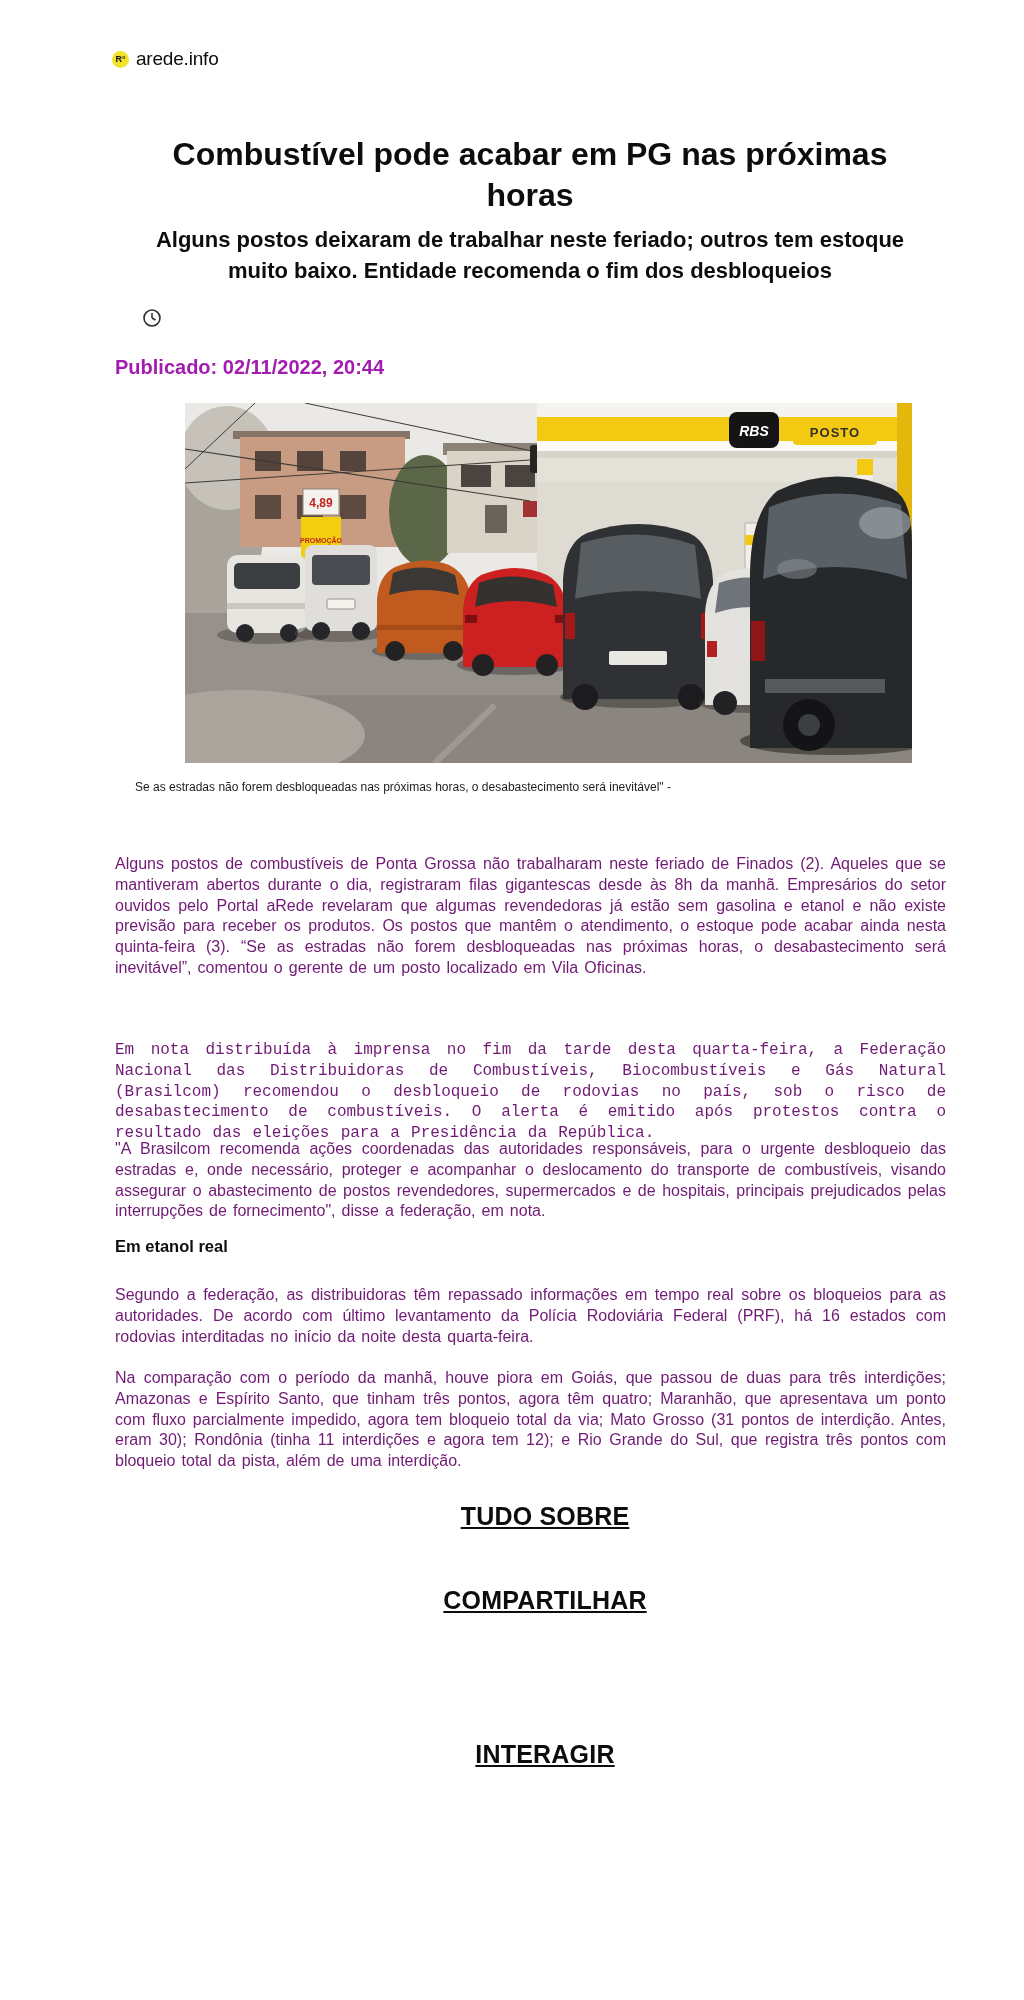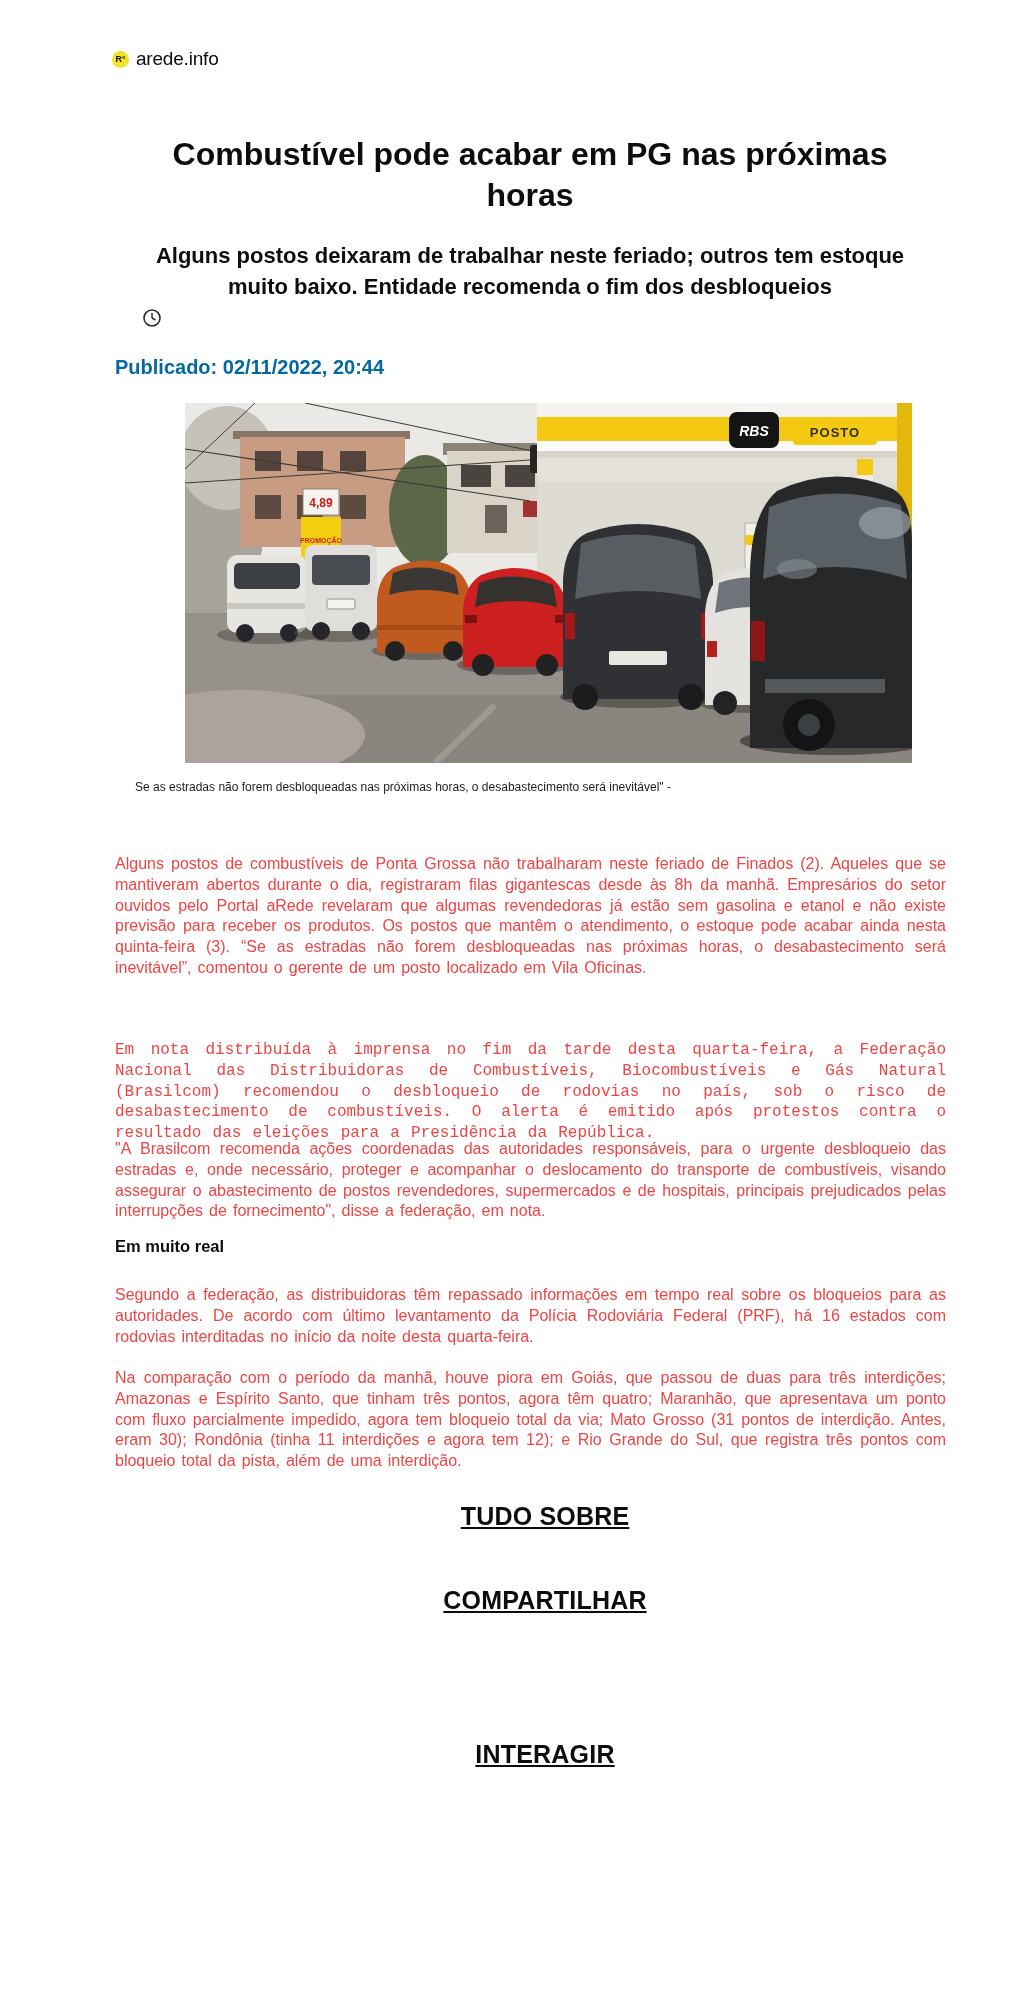--- a/index.html
+++ b/index.html
@@ -16,34 +16,34 @@
     color:#111; font-size:9px; font-weight:bold; display:flex;
     align-items:center; justify-content:center; line-height:1;
   }
   .brand-name { font-size:19px; font-weight:400; color:#0c0c0c; letter-spacing:-0.2px; }
 
   .title {
     left:152px; top:98px; width:756px; text-align:center;
     font-size:32px; font-weight:700; line-height:41px; color:#0d0d0d;margin-top:36px;
   }
   .subtitle {
-    left:152px; top:240px; width:756px; text-align:center;
+    left:152px; top:224px; width:756px; text-align:center;
     font-size:22px; font-weight:700; line-height:31px; color:#0d0d0d;
   }
   .clock { left:142px; top:308px; width:20px; height:20px; }
-  .published { left:115px; top:356px; font-size:20px; font-weight:700; color:#0369a1; }
+  .published { left:115px; top:356px; font-size:20px; font-weight:700; color:#a21caf; }
 
   .photo { left:185px; top:403px; width:727px; height:360px; overflow:hidden; background:#e9e8e4; }
   .photo svg { display:block; width:100%; height:100%; }
 
   .caption { left:135px; top:780px; width:800px; font-size:12px; color:#1c1c1c; }
 
   .para {
     left:115px; width:831px; text-align:justify;
-    font-size:16px; line-height:20.8px; color:#ef4444; word-spacing:1.6px;
+    font-size:16px; line-height:20.8px; color:#701a75; word-spacing:1.6px;
   }
   .p1 { top:854px; } .p2 { top:1040px;font-family:Liberation Mono, monospace; } .p3 { top:1139px; }
   .body-heading { left:115px; top:1237px; font-size:16.5px; font-weight:700; color:#0d0d0d; }
   .p4 { top:1285px; } .p5 { top:1368px; }
 
   .section-h {
     left:115px; width:860px; text-align:center;
     font-size:25px; font-weight:700; color:#0d0d0d; letter-spacing:0.2px;text-decoration:underline;
   }
   .s1 { top:1502px; } .s2 { top:1586px; } .s3 { top:1740px; }
@@ -189,19 +189,19 @@
     <circle cx="624" cy="322" r="26" fill="#141416"></circle>
     <circle cx="624" cy="322" r="11" fill="#3c3f42"></circle>
   </svg>
 </div>
 
 <div class="abs caption">Se as estradas não forem desbloqueadas nas próximas horas, o desabastecimento será inevitável" -</div>
 
 <p class="abs para p1">Alguns postos de combustíveis de Ponta Grossa não trabalharam neste feriado de Finados (2). Aqueles que se mantiveram abertos durante o dia, registraram filas gigantescas desde às 8h da manhã. Empresários do setor ouvidos pelo Portal aRede revelaram que algumas revendedoras já estão sem gasolina e etanol e não existe previsão para receber os produtos. Os postos que mantêm o atendimento, o estoque pode acabar ainda nesta quinta-feira (3). “Se as estradas não forem desbloqueadas nas próximas horas, o desabastecimento será inevitável”, comentou o gerente de um posto localizado em Vila Oficinas.</p>
 <p class="abs para p2">Em nota distribuída à imprensa no fim da tarde desta quarta-feira, a Federação Nacional das Distribuidoras de Combustíveis, Biocombustíveis e Gás Natural (Brasilcom) recomendou o desbloqueio de rodovias no país, sob o risco de desabastecimento de combustíveis. O alerta é emitido após protestos contra o resultado das eleições para a Presidência da República.</p>
 <p class="abs para p3">"A Brasilcom recomenda ações coordenadas das autoridades responsáveis, para o urgente desbloqueio das estradas e, onde necessário, proteger e acompanhar o deslocamento do transporte de combustíveis, visando assegurar o abastecimento de postos revendedores, supermercados e de hospitais, principais prejudicados pelas interrupções de fornecimento", disse a federação, em nota.</p>
-<h3 class="abs body-heading">Em muito real</h3>
+<h3 class="abs body-heading">Em etanol real</h3>
 <p class="abs para p4">Segundo a federação, as distribuidoras têm repassado informações em tempo real sobre os bloqueios para as autoridades. De acordo com último levantamento da Polícia Rodoviária Federal (PRF), há 16 estados com rodovias interditadas no início da noite desta quarta-feira.</p>
 <p class="abs para p5">Na comparação com o período da manhã, houve piora em Goiás, que passou de duas para três interdições; Amazonas e Espírito Santo, que tinham três pontos, agora têm quatro; Maranhão, que apresentava um ponto com fluxo parcialmente impedido, agora tem bloqueio total da via; Mato Grosso (31 pontos de interdição. Antes, eram 30); Rondônia (tinha 11 interdições e agora tem 12); e Rio Grande do Sul, que registra três pontos com bloqueio total da pista, além de uma interdição.</p>
 
 <div class="abs section-h s1">TUDO SOBRE</div>
 <div class="abs section-h s2">COMPARTILHAR</div>
 <div class="abs section-h s3">INTERAGIR</div>
 
 </body></html>

